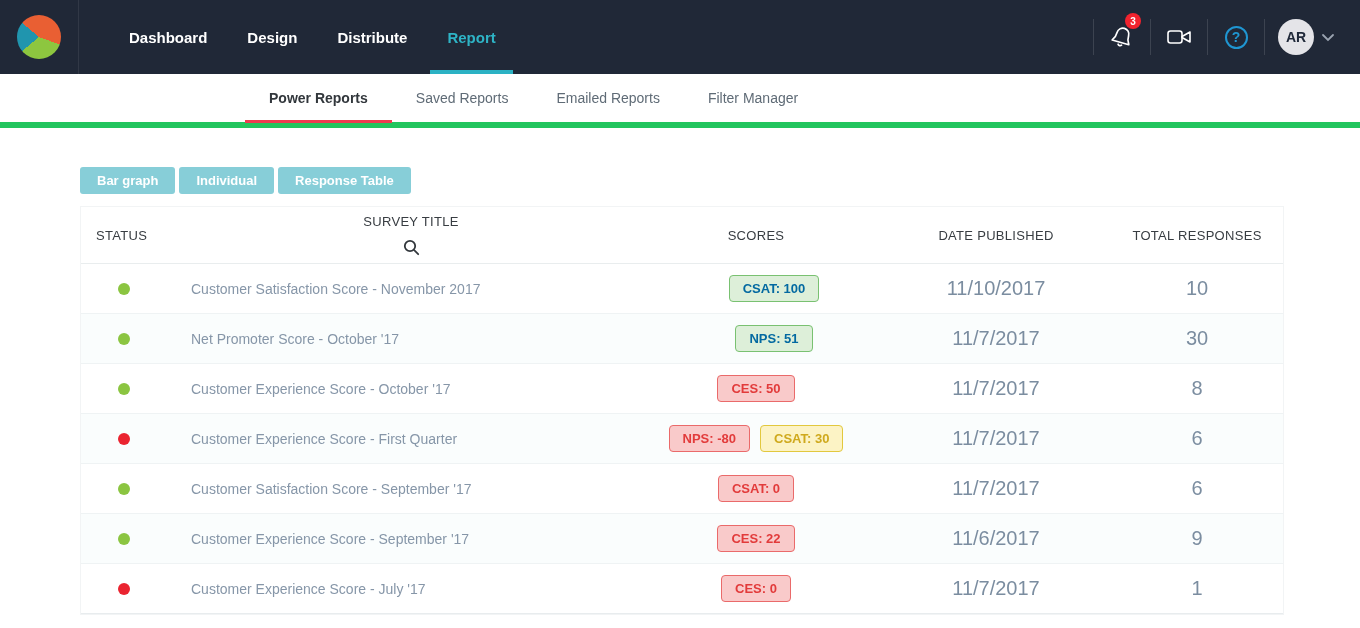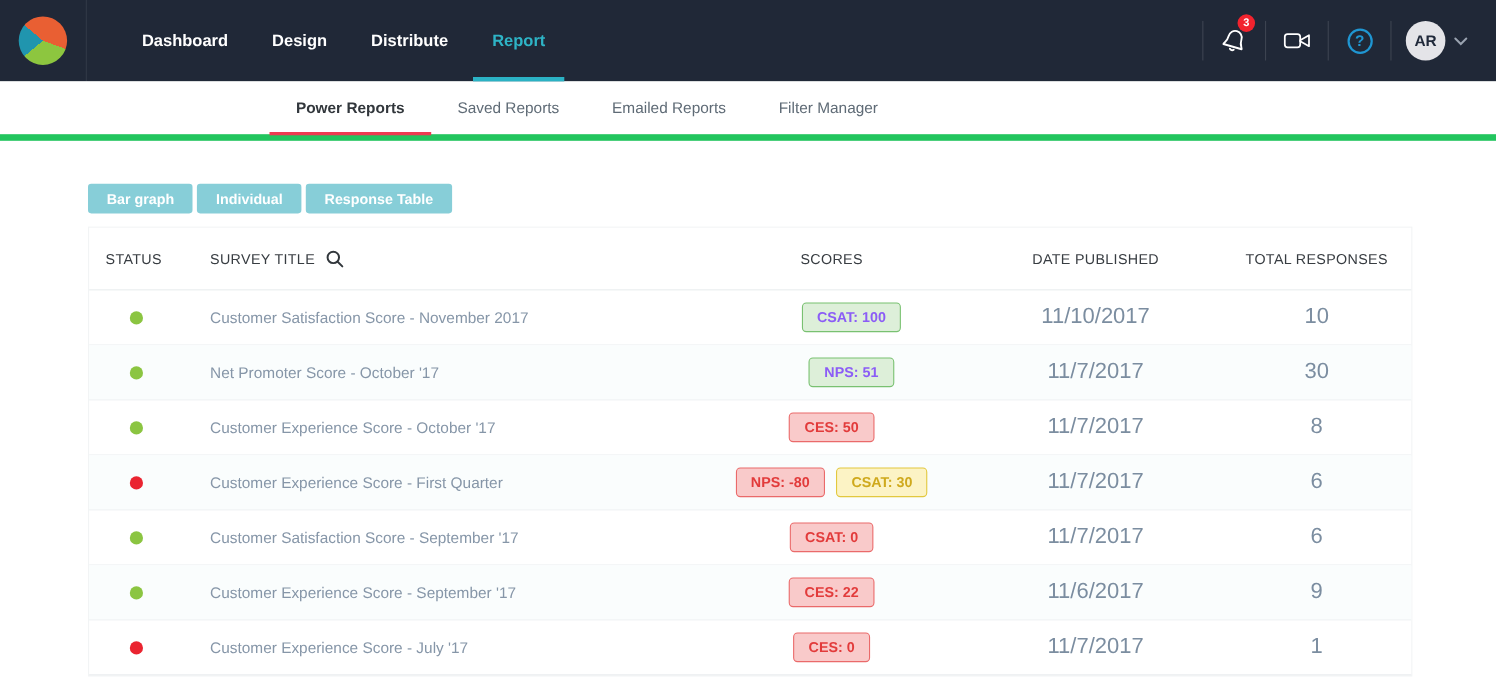--- a/index.html
+++ b/index.html
@@ -43,34 +43,34 @@
   .content { padding:0 76px 0 80px; }
   .btn-row { margin-top:39px; display:flex; gap:4px; }
   .vbtn { background:#87ced8; color:#fff; font-weight:700; font-size:13px; padding:6px 17px;
           border:none; border-radius:3px; cursor:pointer; font-family:"Liberation Sans",sans-serif; }
 
   .table { margin-top:12px; border:1px solid #f2f4f5; background:#fff; }
   .grid-cols { display:grid; grid-template-columns:110px 1fr 250px 230px 172px; align-items:center; }
   .thead { height:57px; border-bottom:1px solid #e9edee; }
   .th { font-size:13px; color:#383d42; letter-spacing:0.3px; font-weight:400; }
   .th.c-status { padding-left:15px; }
-  .th.c-title { display:flex; align-items:center; gap:10px; }
+  .th.c-title { display:flex; align-items:center; gap:10px;flex-direction:column; }
   .th.c-center { text-align:center; }
   .search-btn { display:flex; cursor:pointer; }
 
   .row { height:50px; border-bottom:1px solid #eff3f4; cursor:pointer; }
   .row.alt { background:#fafdfd; }
   .row:last-child { border-bottom:1px solid #e8ecee; }
   .dot { width:12px; height:12px; border-radius:50%; margin-left:37px; }
   .dot.green { background:#8bc541; }
   .dot.red   { background:#ea2430; }
   .cell-title { color:#8696a8; font-size:14px; }
   .cell-scores { display:flex; justify-content:center; gap:10px; }
   .pill { font-size:13px; font-weight:600; padding:5px 13px; border-radius:4px; border:1px solid; white-space:nowrap; }
-  .pill.green  { background:#ddefd9; border-color:#79c171; color:#8b5cf6;margin-left:36px; }
+  .pill.green  { background:#ddefd9; border-color:#79c171; color:#0369a1;margin-left:36px; }
   .pill.red    { background:#f9caca; border-color:#ea6a6a; color:#e23b3b; }
   .pill.yellow { background:#fcf3c5; border-color:#e2c83e; color:#cfa91d; }
   .cell-date, .cell-total { text-align:center; color:#7b8da0; font-size:20px; }
 </style>
 </head>
 <body>
 
 <header class="topnav">
   <div class="logo-box">
     <div class="pie"></div>

